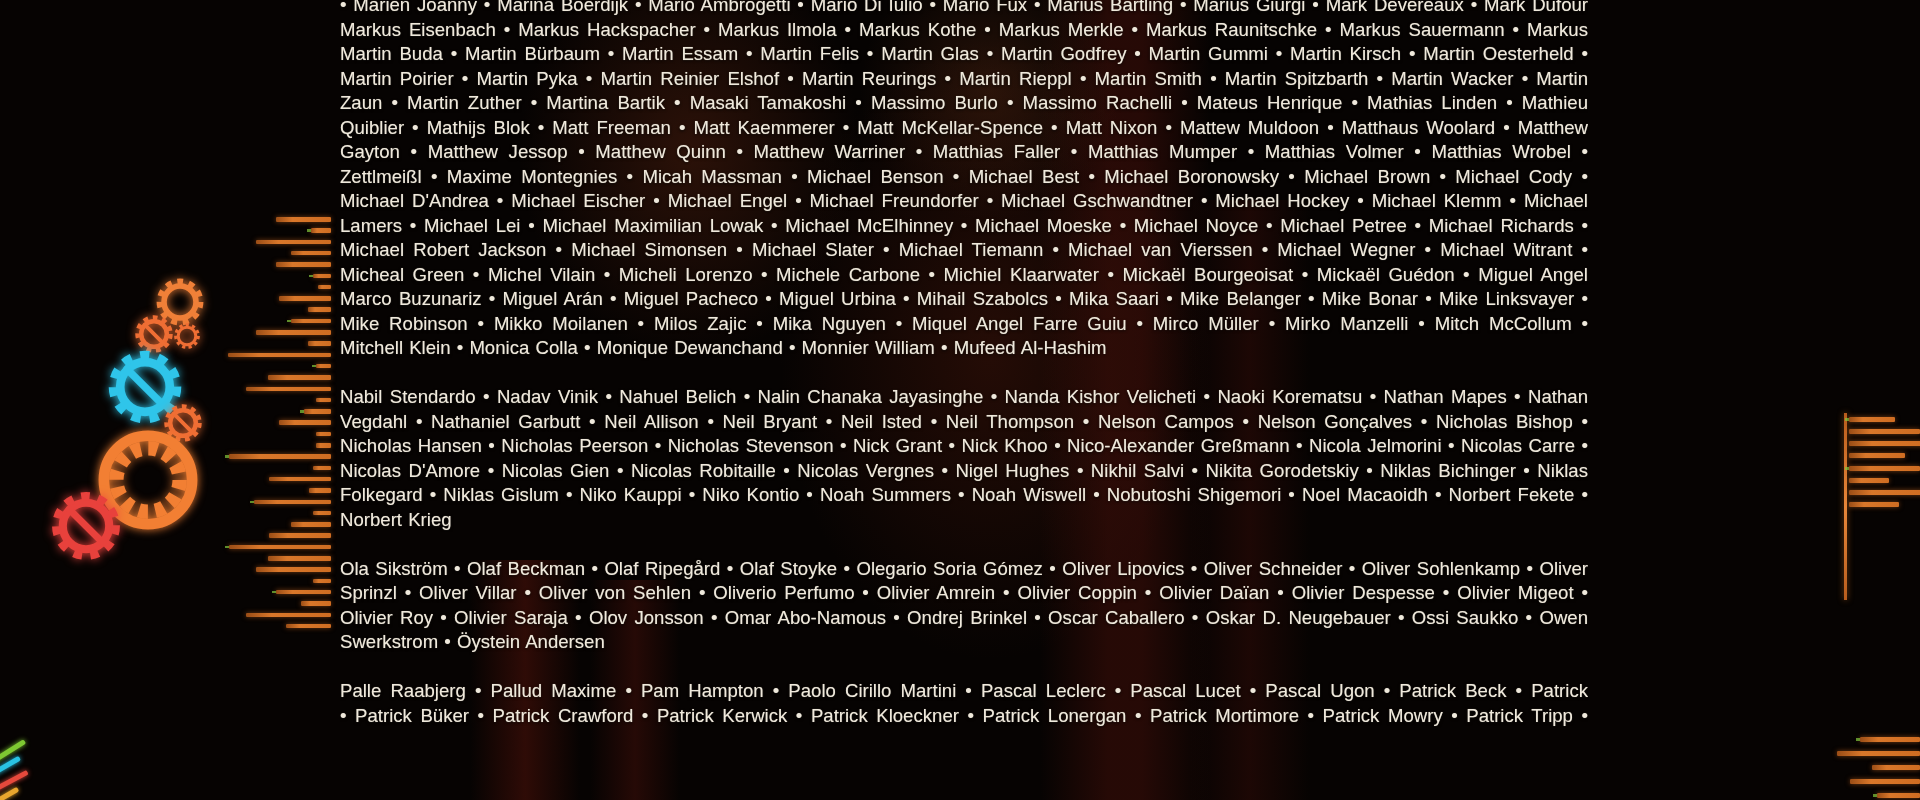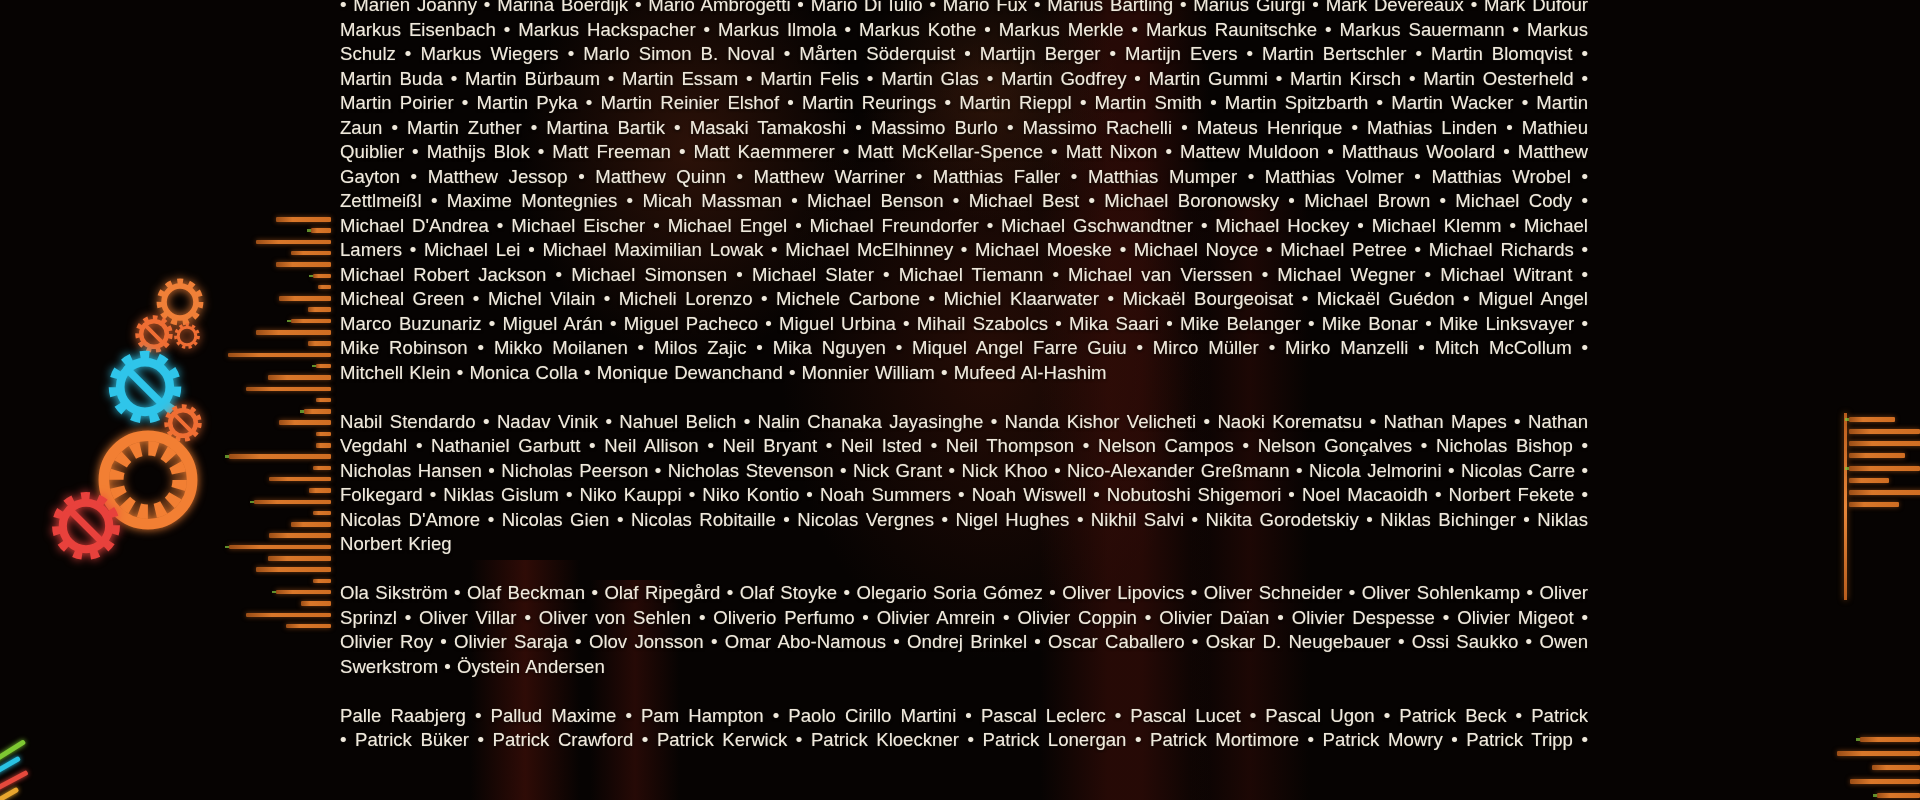--- a/index.html
+++ b/index.html
@@ -141,41 +141,40 @@
       <div class="bar" style="width: 83px; left: 1837px; top: 751px;"></div>
       <div class="bar" style="width: 48px; left: 1872px; top: 765px;"></div>
       <div class="bar" style="width: 70px; left: 1850px; top: 779px;"></div>
       <div class="bar" style="width: 43px; left: 1877px; top: 793px;"></div>
     </div>
 
   <div class="credits">
       <div class="paragraph">
         <div class="line">• Marien Joanny • Marina Boerdijk • Mario Ambrogetti • Mario Di Iulio • Mario Fux • Marius Bartling • Marius Giurgi • Mark Devereaux • Mark Dufour</div>
         <div class="line">Markus Eisenbach • Markus Hackspacher • Markus Ilmola • Markus Kothe • Markus Merkle • Markus Raunitschke • Markus Sauermann • Markus</div>
-        <div class="line">Schulz • Markus Wiegers • Marlo Simon B. Noval • Mårten Söderquist • Martijn Berger • Martijn Evers • Martin Bertschler • Martin Blomqvist •</div>
         <div class="line">Martin Buda • Martin Bürbaum • Martin Essam • Martin Felis • Martin Glas • Martin Godfrey • Martin Gummi • Martin Kirsch • Martin Oesterheld •</div>
         <div class="line">Martin Poirier • Martin Pyka • Martin Reinier Elshof • Martin Reurings • Martin Rieppl • Martin Smith • Martin Spitzbarth • Martin Wacker • Martin</div>
         <div class="line">Zaun • Martin Zuther • Martina Bartik • Masaki Tamakoshi • Massimo Burlo • Massimo Rachelli • Mateus Henrique • Mathias Linden • Mathieu</div>
         <div class="line">Quiblier • Mathijs Blok • Matt Freeman • Matt Kaemmerer • Matt McKellar-Spence • Matt Nixon • Mattew Muldoon • Matthaus Woolard • Matthew</div>
         <div class="line">Gayton • Matthew Jessop • Matthew Quinn • Matthew Warriner • Matthias Faller • Matthias Mumper • Matthias Volmer • Matthias Wrobel •</div>
         <div class="line">Zettlmeißl • Maxime Montegnies • Micah Massman • Michael Benson • Michael Best • Michael Boronowsky • Michael Brown • Michael Cody •</div>
         <div class="line">Michael D'Andrea • Michael Eischer • Michael Engel • Michael Freundorfer • Michael Gschwandtner • Michael Hockey • Michael Klemm • Michael</div>
         <div class="line">Lamers • Michael Lei • Michael Maximilian Lowak • Michael McElhinney • Michael Moeske • Michael Noyce • Michael Petree • Michael Richards •</div>
         <div class="line">Michael Robert Jackson • Michael Simonsen • Michael Slater • Michael Tiemann • Michael van Vierssen • Michael Wegner • Michael Witrant •</div>
         <div class="line">Micheal Green • Michel Vilain • Micheli Lorenzo • Michele Carbone • Michiel Klaarwater • Mickaël Bourgeoisat • Mickaël Guédon • Miguel Angel</div>
         <div class="line">Marco Buzunariz • Miguel Arán • Miguel Pacheco • Miguel Urbina • Mihail Szabolcs • Mika Saari • Mike Belanger • Mike Bonar • Mike Linksvayer •</div>
         <div class="line">Mike Robinson • Mikko Moilanen • Milos Zajic • Mika Nguyen • Miquel Angel Farre Guiu • Mirco Müller • Mirko Manzelli • Mitch McCollum •</div>
         <div class="line last">Mitchell Klein • Monica Colla • Monique Dewanchand • Monnier William • Mufeed Al-Hashim</div>
       </div>
       <div class="paragraph">
         <div class="line">Nabil Stendardo • Nadav Vinik • Nahuel Belich • Nalin Chanaka Jayasinghe • Nanda Kishor Velicheti • Naoki Korematsu • Nathan Mapes • Nathan</div>
         <div class="line">Vegdahl • Nathaniel Garbutt • Neil Allison • Neil Bryant • Neil Isted • Neil Thompson • Nelson Campos • Nelson Gonçalves • Nicholas Bishop •</div>
         <div class="line">Nicholas Hansen • Nicholas Peerson • Nicholas Stevenson • Nick Grant • Nick Khoo • Nico-Alexander Greßmann • Nicola Jelmorini • Nicolas Carre •</div>
+        <div class="line">Nicolas D'Amore • Nicolas Gien • Nicolas Robitaille • Nicolas Vergnes • Nigel Hughes • Nikhil Salvi • Nikita Gorodetskiy • Niklas Bichinger • Niklas</div>
         <div class="line">Folkegard • Niklas Gislum • Niko Kauppi • Niko Kontio • Noah Summers • Noah Wiswell • Nobutoshi Shigemori • Noel Macaoidh • Norbert Fekete •</div>
-        <div class="line">Nicolas D'Amore • Nicolas Gien • Nicolas Robitaille • Nicolas Vergnes • Nigel Hughes • Nikhil Salvi • Nikita Gorodetskiy • Niklas Bichinger • Niklas</div>
         <div class="line last">Norbert Krieg</div>
       </div>
       <div class="paragraph">
         <div class="line">Ola Sikström • Olaf Beckman • Olaf Ripegård • Olaf Stoyke • Olegario Soria Gómez • Oliver Lipovics • Oliver Schneider • Oliver Sohlenkamp • Oliver</div>
         <div class="line">Sprinzl • Oliver Villar • Oliver von Sehlen • Oliverio Perfumo • Olivier Amrein • Olivier Coppin • Olivier Daïan • Olivier Despesse • Olivier Migeot •</div>
         <div class="line">Olivier Roy • Olivier Saraja • Olov Jonsson • Omar Abo-Namous • Ondrej Brinkel • Oscar Caballero • Oskar D. Neugebauer • Ossi Saukko • Owen</div>
         <div class="line last">Swerkstrom • Öystein Andersen</div>
       </div>
       <div class="paragraph">
         <div class="line">Palle Raabjerg • Pallud Maxime • Pam Hampton • Paolo Cirillo Martini • Pascal Leclerc • Pascal Lucet • Pascal Ugon • Patrick Beck • Patrick Boelens</div>

